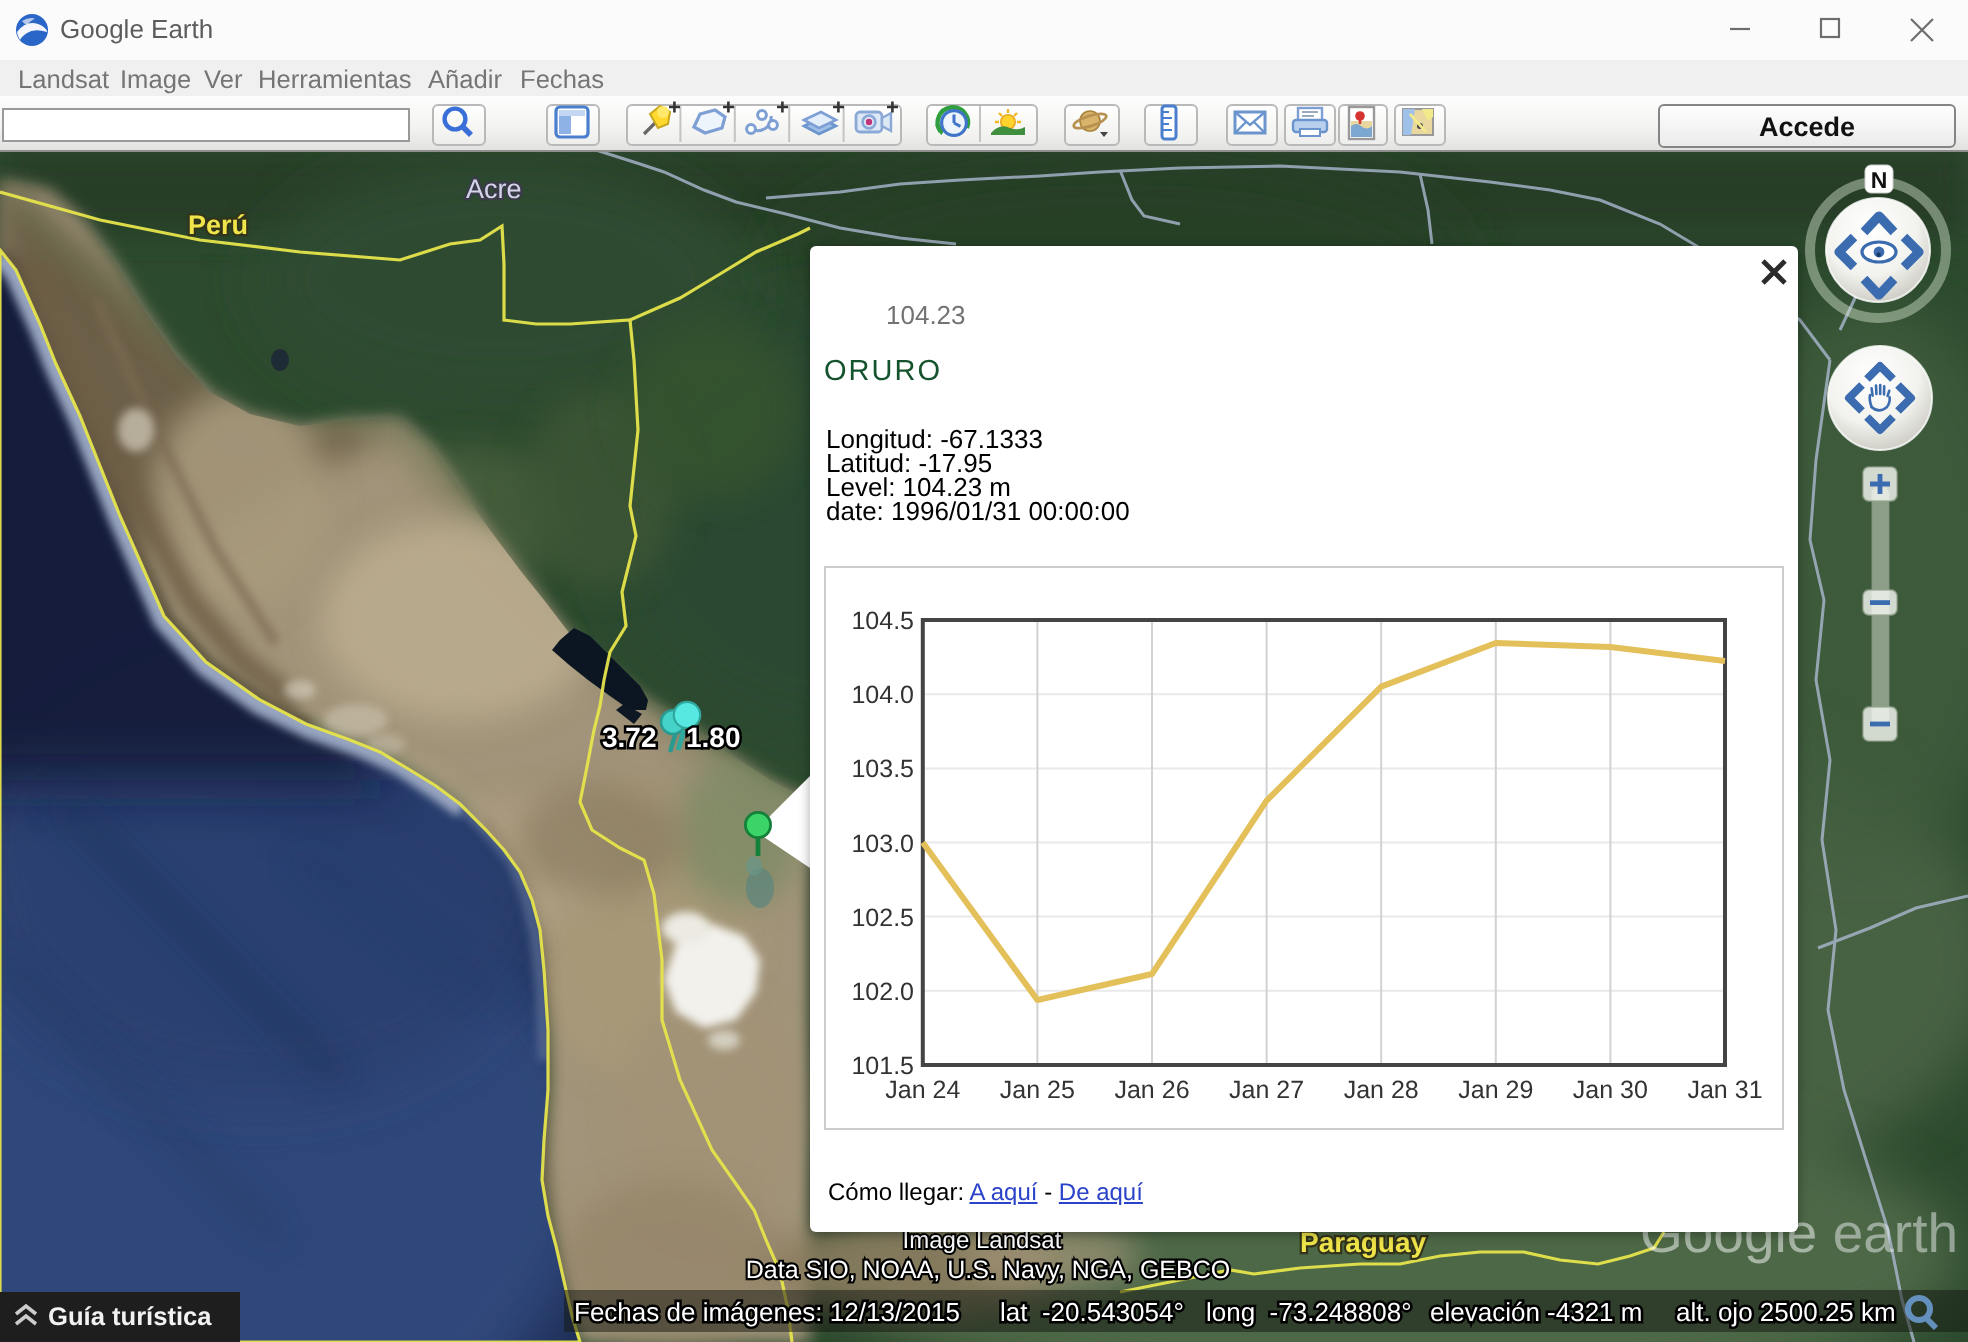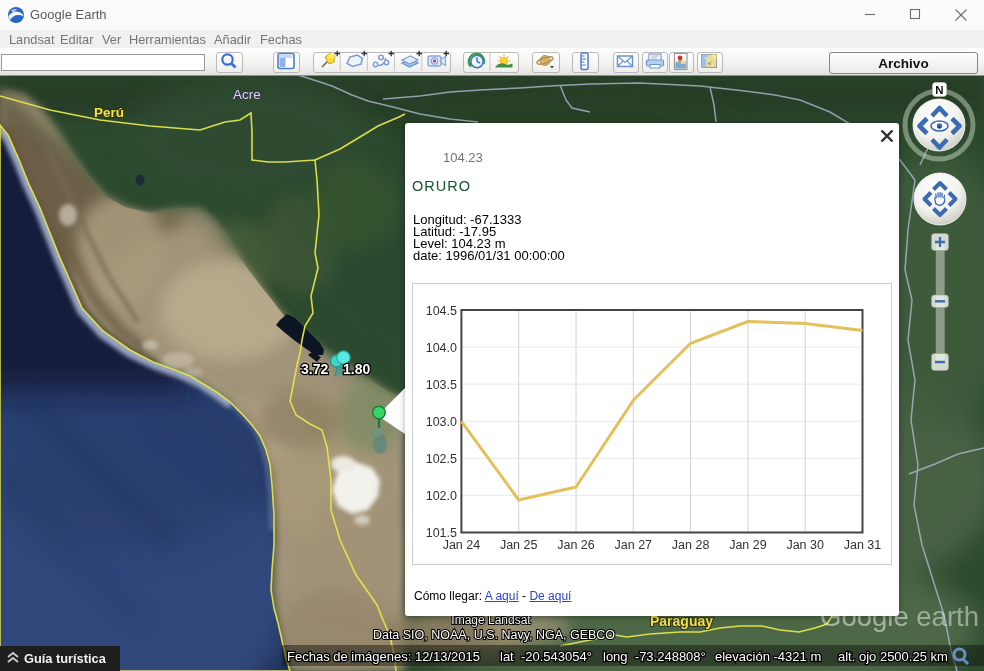--- a/index.html
+++ b/index.html
@@ -249,40 +249,40 @@
       <g stroke="#6d6d6d" stroke-width="1.1" fill="none">
         <path d="M10 14.5 H20"></path>
         <rect x="55.5" y="9.5" width="9" height="9"></rect>
         <path d="M100.5 9.5 L111.5 20.5 M111.5 9.5 L100.5 20.5"></path>
       </g>
     </svg>
   </div>
 
   <div id="menubar" class="abs">
     <div class="menuitem abs" style="left:9px">Landsat</div>
-    <div class="menuitem abs" style="left:60px">Editar</div>
+    <div class="menuitem abs" style="left:60px">Image</div>
     <div class="menuitem abs" style="left:102px">Ver</div>
     <div class="menuitem abs" style="left:129px">Herramientas</div>
     <div class="menuitem abs" style="left:214px">Añadir</div>
     <div class="menuitem abs" style="left:260px">Fechas</div>
   </div>
 
   <div id="toolbar" class="abs">
     <div id="searchbox" class="abs"></div>
     <div class="tbtn abs" style="left:216px;width:25px"></div>
     <div class="tbtn abs" style="left:273px;width:25px"></div>
     <div class="tbtn abs" style="left:313px;width:136px"></div>
     <div class="tbtn abs" style="left:463px;width:54px"></div>
     <div class="tbtn abs" style="left:532px;width:26px"></div>
     <div class="tbtn abs" style="left:572px;width:25px"></div>
     <div class="tbtn abs" style="left:613px;width:24px"></div>
     <div class="tbtn abs" style="left:642px;width:24px"></div>
     <div class="tbtn abs" style="left:669px;width:23px"></div>
     <div class="tbtn abs" style="left:697px;width:24px"></div>
-    <div id="accede" class="abs">Archivo</div>
+    <div id="accede" class="abs">Accede</div>
     <svg id="tbicons" class="abs" style="left:0;top:0" width="984" height="27" viewBox="0 0 984 27">
       <g stroke="#c4c4c4" stroke-width="1">
         <path d="M340.2,5 V23 M367.4,5 V23 M394.6,5 V23 M421.8,5 V23 M490,5 V23"></path>
       </g>
 
       <circle cx="227.5" cy="11.5" r="5.2" fill="none" stroke="#3a6fd8" stroke-width="2.2"></circle>
       <path d="M231.5,15.5 L235.5,19.5" stroke="#3a6fd8" stroke-width="2.8"></path>
 
       <rect x="278" y="5.5" width="16" height="15" rx="2" fill="#ffffff" stroke="#4a7fd0" stroke-width="1.6"></rect>
       <rect x="279.5" y="7" width="6" height="12" fill="#8fb2e6"></rect>

